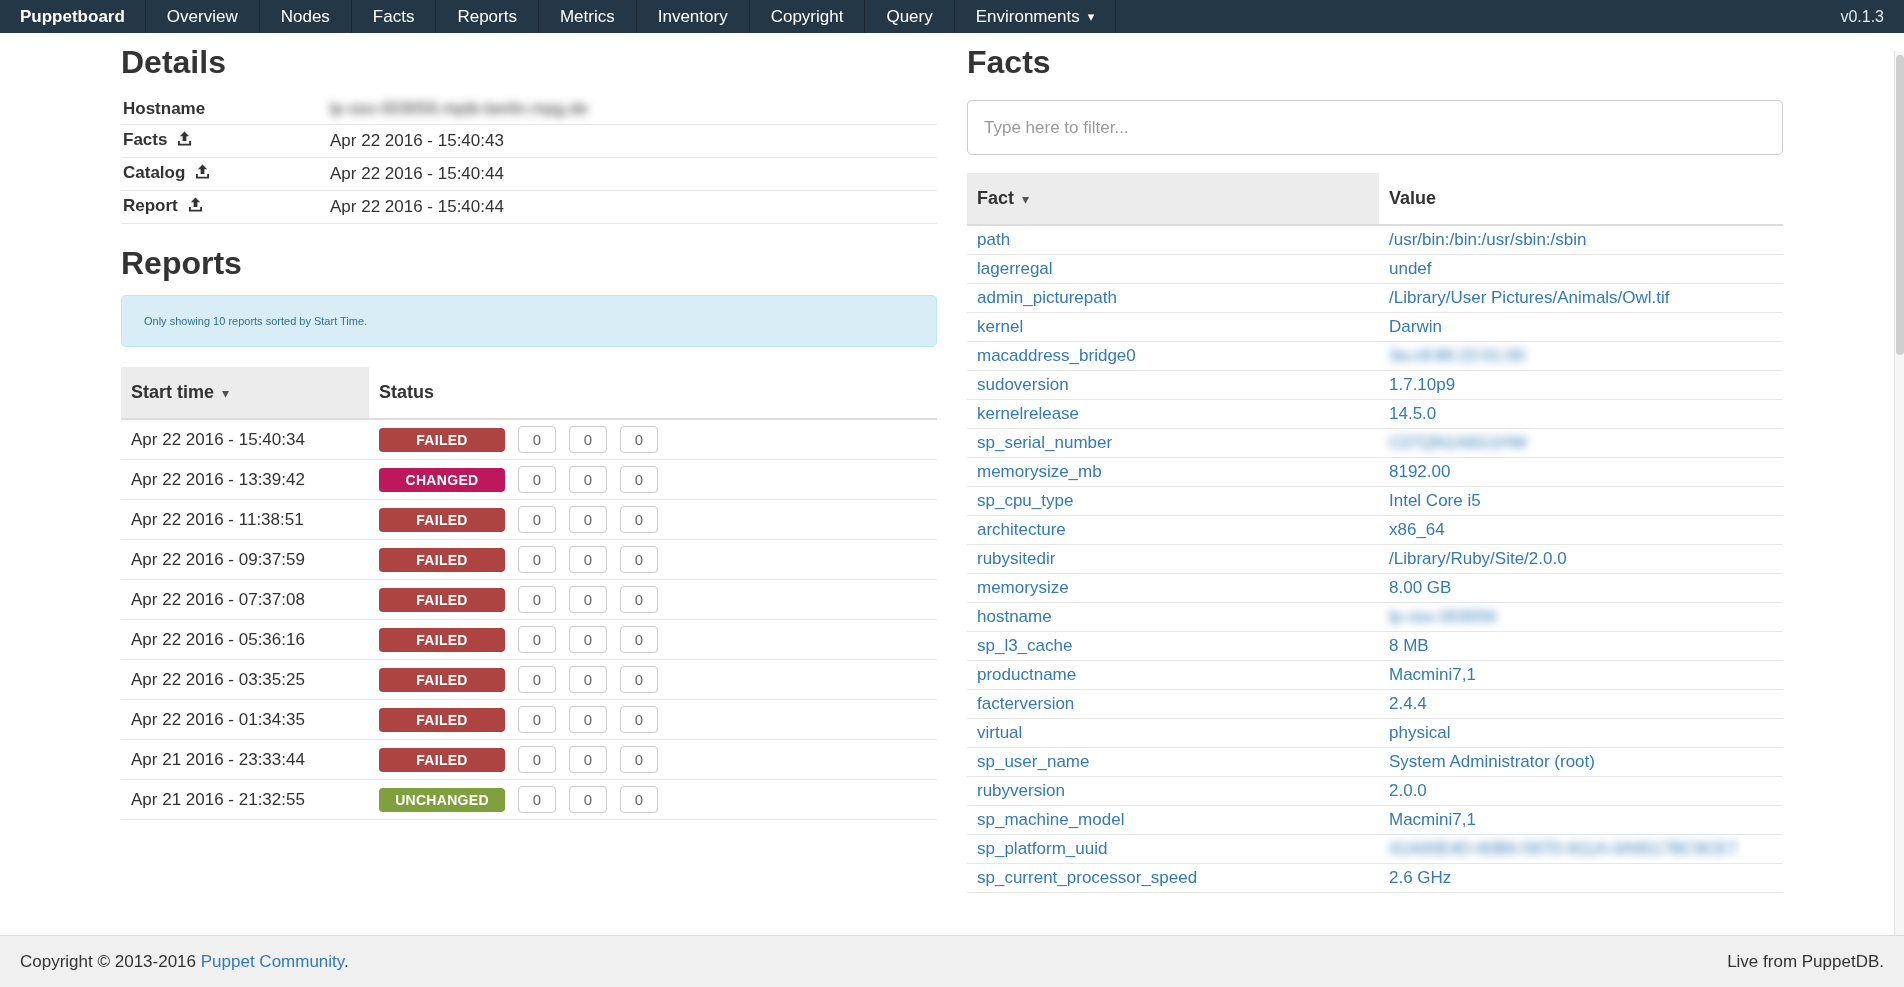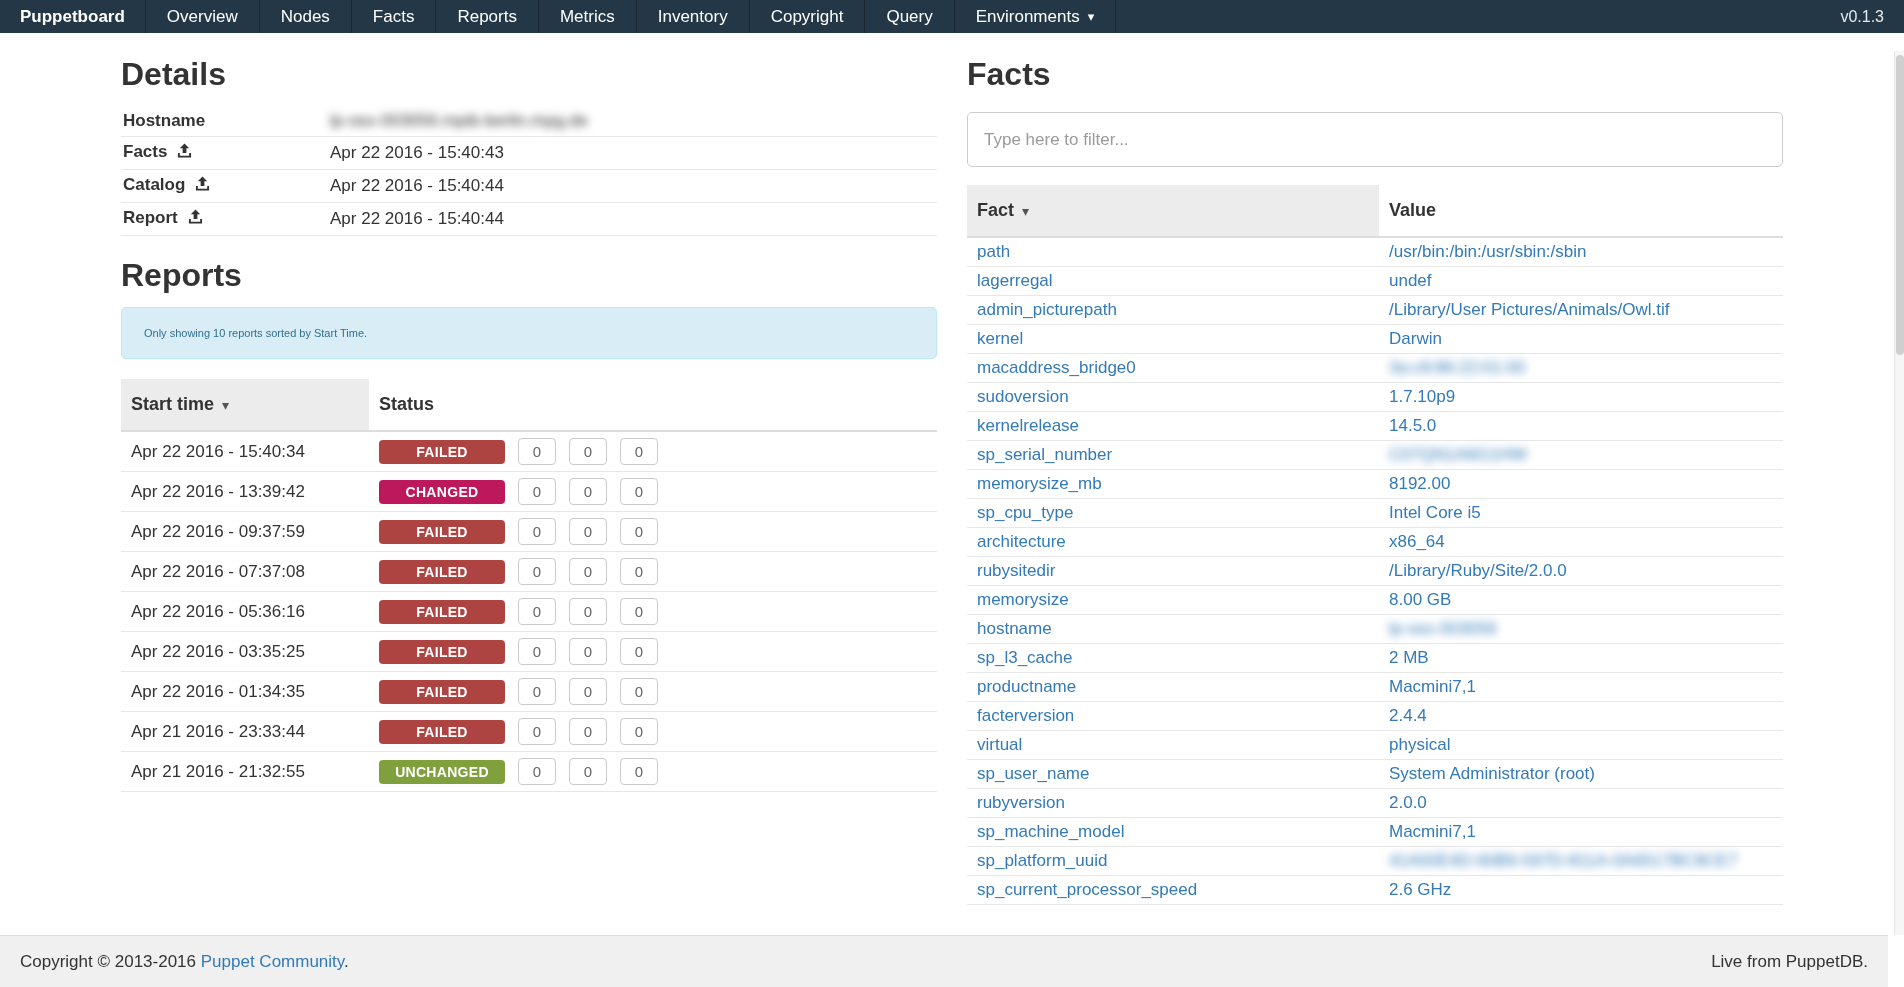--- a/index.html
+++ b/index.html
@@ -37,21 +37,21 @@
     align-items: center;
     padding: 0 20px;
     color: #e6ebef;
     font-size: 16px;
   }
 
   
   .main {
     width: 1662px;
     margin: 0 auto;
-    padding-top: 14px;
+    padding-top: 2px;
     display: flex;
     gap: 30px;
   }
   .col { width: 816px; flex: 0 0 816px; }
   h2 { font-size: 32px; font-weight: 700; color: #333; margin: 10px 0 14px; line-height: 1.1; }
   .reports-heading { margin-top: 22px; }
 
   
   .details-table { width: 100%; border-collapse: collapse; }
   .details-table tr { border-bottom: 1px solid #e7e7e7; }
@@ -134,21 +134,21 @@
     font-family: "Liberation Sans", "DejaVu Sans", sans-serif;
   }
   .filter-input::placeholder { color: #9a9a9a; }
 
   
   .blurred { filter: blur(4px); user-select: none; }
 
   
   .footer {
     position: absolute;
-    left: 0; right: 16px; bottom: 0;
+    left: 0; right: 0; bottom: 0;
     height: 52px;
     background: #f0f0f0;
     border-top: 1px solid #dcdcdc;
     display: flex;
     align-items: center;
     justify-content: space-between;
     padding: 0 20px;
     font-size: 17px;
     color: #333;
   }
@@ -272,20 +272,31 @@
             <td>
               <div class="status-cell">
                 <span class="badge changed">CHANGED</span>
                 <span class="count-box">0</span>
                 <span class="count-box">0</span>
                 <span class="count-box">0</span>
               </div>
             </td>
           </tr>
 
+          <tr>
+            <td>Apr 22 2016 - 11:38:51</td>
+            <td>
+              <div class="status-cell">
+                <span class="badge failed">FAILED</span>
+                <span class="count-box">0</span>
+                <span class="count-box">0</span>
+                <span class="count-box">0</span>
+              </div>
+            </td>
+          </tr>
 
           <tr>
             <td>Apr 22 2016 - 09:37:59</td>
             <td>
               <div class="status-cell">
                 <span class="badge failed">FAILED</span>
                 <span class="count-box">0</span>
                 <span class="count-box">0</span>
                 <span class="count-box">0</span>
               </div>
@@ -449,21 +460,21 @@
             <td><a class="fact-value" href="#">8.00 GB</a></td>
           </tr>
 
           <tr>
             <td><a class="fact-name" href="#">hostname</a></td>
             <td><a class="fact-value blurred" href="#">lp-osx-003056</a></td>
           </tr>
 
           <tr>
             <td><a class="fact-name" href="#">sp_l3_cache</a></td>
-            <td><a class="fact-value" href="#">2 MB</a></td>
+            <td><a class="fact-value" href="#">8 MB</a></td>
           </tr>
 
           <tr>
             <td><a class="fact-name" href="#">productname</a></td>
             <td><a class="fact-value" href="#">Macmini7,1</a></td>
           </tr>
 
           <tr>
             <td><a class="fact-name" href="#">facterversion</a></td>
             <td><a class="fact-value" href="#">2.4.4</a></td>

